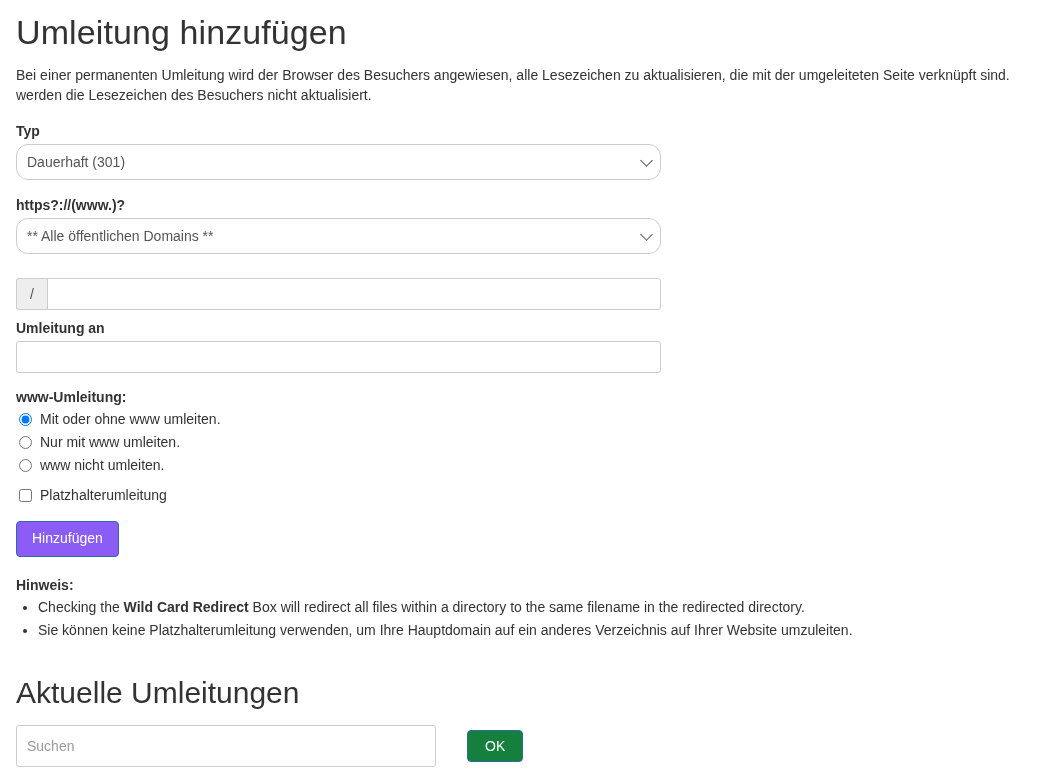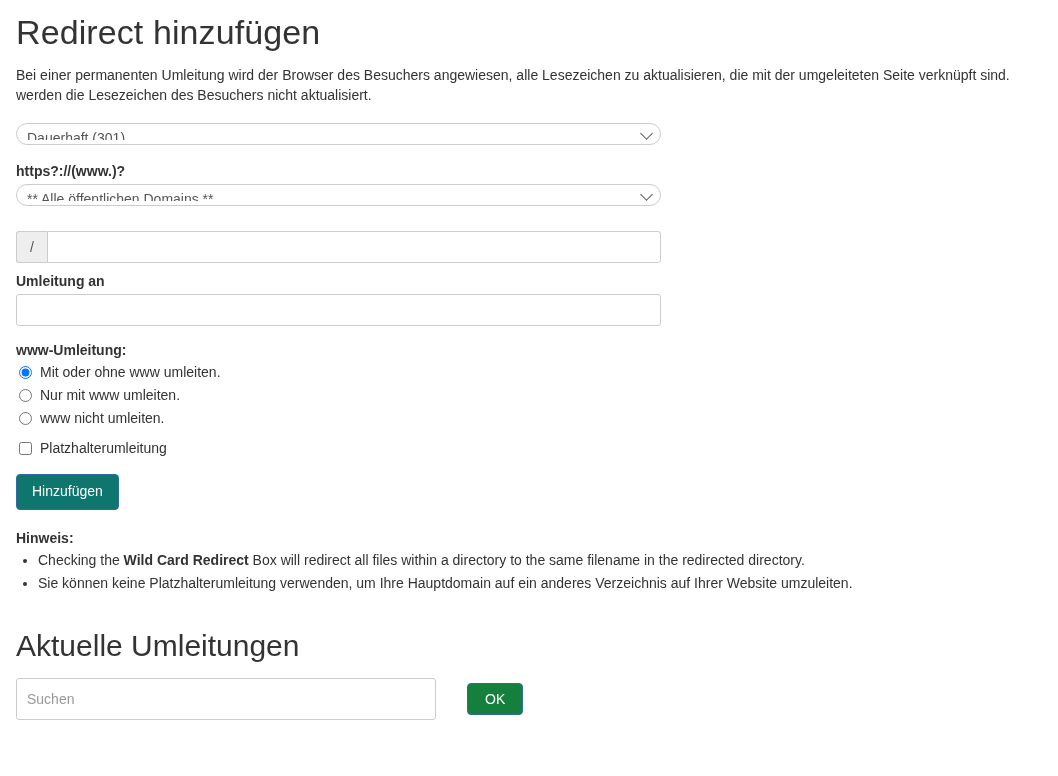--- a/index.html
+++ b/index.html
@@ -44,21 +44,21 @@
   }
   .select-wrap {
     position: relative;
     width: 645px;
     margin-bottom: 17px;
   }
   select.form-control {
     -webkit-appearance: none;
     appearance: none;
     width: 100%;
-    height: 22px;
+    height: 36px;
     box-sizing: border-box;
     padding: 4px 26px 4px 10px;
     font-family: "Liberation Sans", sans-serif;
     font-size: 14px;
     color: #555555;
     background: #ffffff;
     border: 1px solid #cccccc;
     border-radius: 12px;
     line-height: 20px;
   }
@@ -143,21 +143,21 @@
   .check-row input[type="checkbox"] {
     margin: 0 8px 0 3px;
     width: 13px;
     height: 13px;
   }
   .check-row label {
     font-size: 14px;
     color: #333333;
   }
   button.btn-primary {
-    background: #0f766e;
+    background: #8b5cf6;
     border: 1px solid #2e6da4;
     border-radius: 4px;
     color: #ffffff;
     font-family: "Liberation Sans", sans-serif;
     font-size: 14px;
     padding: 7px 15px;
     cursor: pointer;
     line-height: 1.4;
     display: inline-block;
   }
@@ -214,24 +214,25 @@
     cursor: pointer;
   }
   .spacer-sm { height: 7px; }
   b { font-weight: bold; }
 </style>
 </head>
 <body>
 
 <div class="page">
 
-  <h1 class="title">Redirect hinzufügen</h1>
+  <h1 class="title">Umleitung hinzufügen</h1>
 
   <p class="intro">Bei einer permanenten Umleitung wird der Browser des Besuchers angewiesen, alle Lesezeichen zu aktualisieren, die mit der umgeleiteten Seite verknüpft sind. werden die Lesezeichen des Besuchers nicht aktualisiert.</p>
 
+  <label class="field-label">Typ</label>
   <div class="select-wrap">
     <select class="form-control">
       <option>Dauerhaft (301)</option>
     </select>
     <span class="chev"></span>
   </div>
 
   <label class="field-label">https?://(www.)?</label>
   <div class="select-wrap">
     <select class="form-control">

